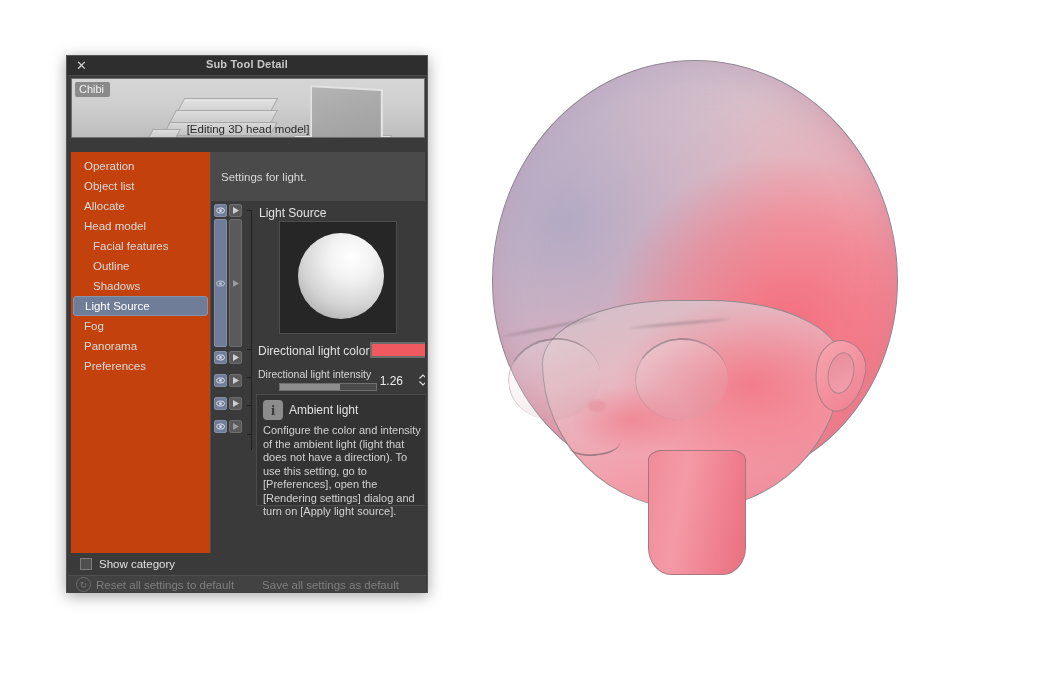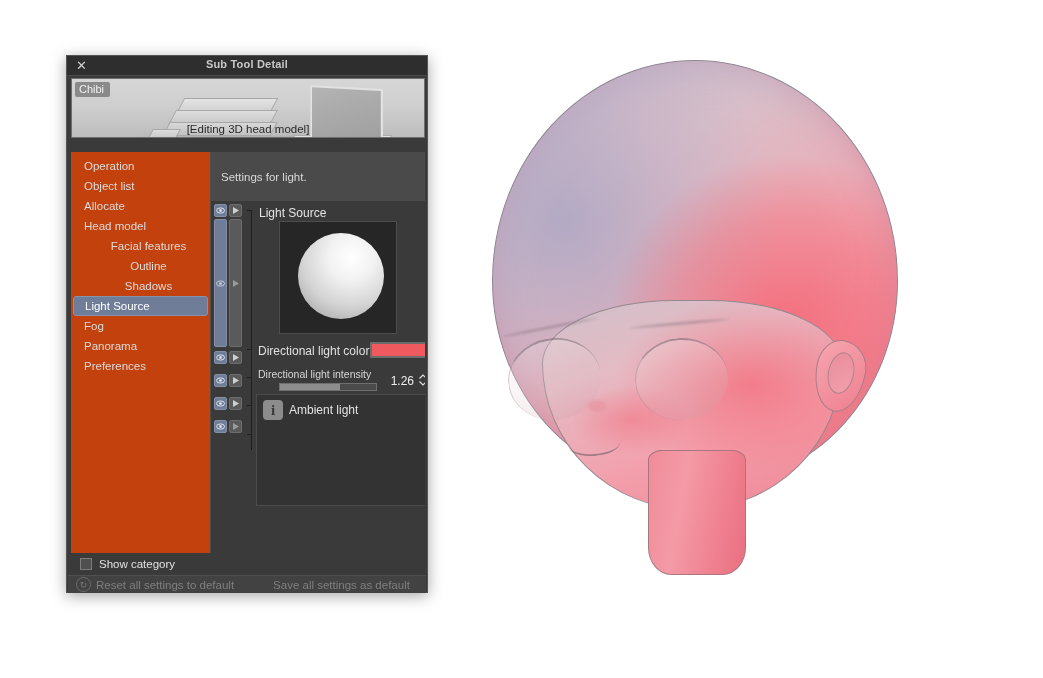--- a/index.html
+++ b/index.html
@@ -111,21 +111,21 @@
   .side-item {
     font-size: 11.5px;
     color: #dcdcdc;
     padding: 3px 4px 3px 11px;
     line-height: 14px;
     margin: 0 2px;
     border-radius: 3px;
     cursor: pointer;
     white-space: nowrap;
   }
-  .side-item.indent { padding-left: 20px; text-align: center; }
+  .side-item.indent { padding-left: 20px; }
   .side-item.selected {
     background: #6f7d99;
     color: #ffffff;
     border: 1px solid #8593ad;
     padding-top: 2px; padding-bottom: 2px;
   }
 
   
   .rightpane {
     flex: 1;
@@ -216,21 +216,21 @@
   }
   .slider {
     position: absolute; left: 23px; top: 15px;
     width: 98px; height: 8px;
     border: 1px solid #6f6f6f;
     box-sizing: border-box;
     background: #4a4a4a;
   }
   .slider-fill { height: 100%; background: #8e8e8e; }
   .num-val {
-    position: absolute; right: 14px; top: 6px;
+    position: absolute; right: 25px; top: 6px;
     font-size: 12px; color: #ececec;
     text-align: right;
   }
   .spinner {
     position: absolute; right: 0px; top: 5px;
     width: 10px; height: 14px;
     cursor: pointer;
   }
 
   
@@ -290,21 +290,21 @@
   .reset-icon {
     width: 13px; height: 13px; margin-left: 8px; margin-right: 5px;
     border: 1px solid #6b6b6b; border-radius: 50%;
     color: #7a7a7a; font-size: 9px;
     display: flex; align-items: center; justify-content: center;
     cursor: pointer;
   }
   .foot-link {
     font-size: 11.5px; color: #7f7f7f; cursor: pointer;
   }
-  .foot-link.second { margin-left: 39px; text-align: center; }
+  .foot-link.second { margin-left: 28px; text-align: center; }
 
   
   .render-stage {
     position: absolute;
     left: 470px; top: 50px;
     width: 460px; height: 560px;
   }
   .head-skull {
     position: absolute; left: 22px; top: 10px;
     width: 406px; height: 425px;
@@ -588,20 +588,21 @@
                   <polyline points="1.5,8.5 5,12 8.5,8.5" fill="none" stroke="#e0e0e0" stroke-width="1.1"></polyline>
                 </svg>
             </div>
           </div>
 
           <div class="info-box">
             <div class="info-head">
               <div class="info-icon">i</div>
               <div class="info-title">Ambient light</div>
             </div>
+            <div class="info-body">Configure the color and intensity of the ambient light (light that does not have a direction). To use this setting, go to [Preferences], open the [Rendering settings] dialog and turn on [Apply light source].</div>
           </div>
 
         </div>
       </div>
     </div>
 
     <div class="footer-top">
       <div class="checkbox"></div>
       <div class="cb-label">Show category</div>
     </div>

